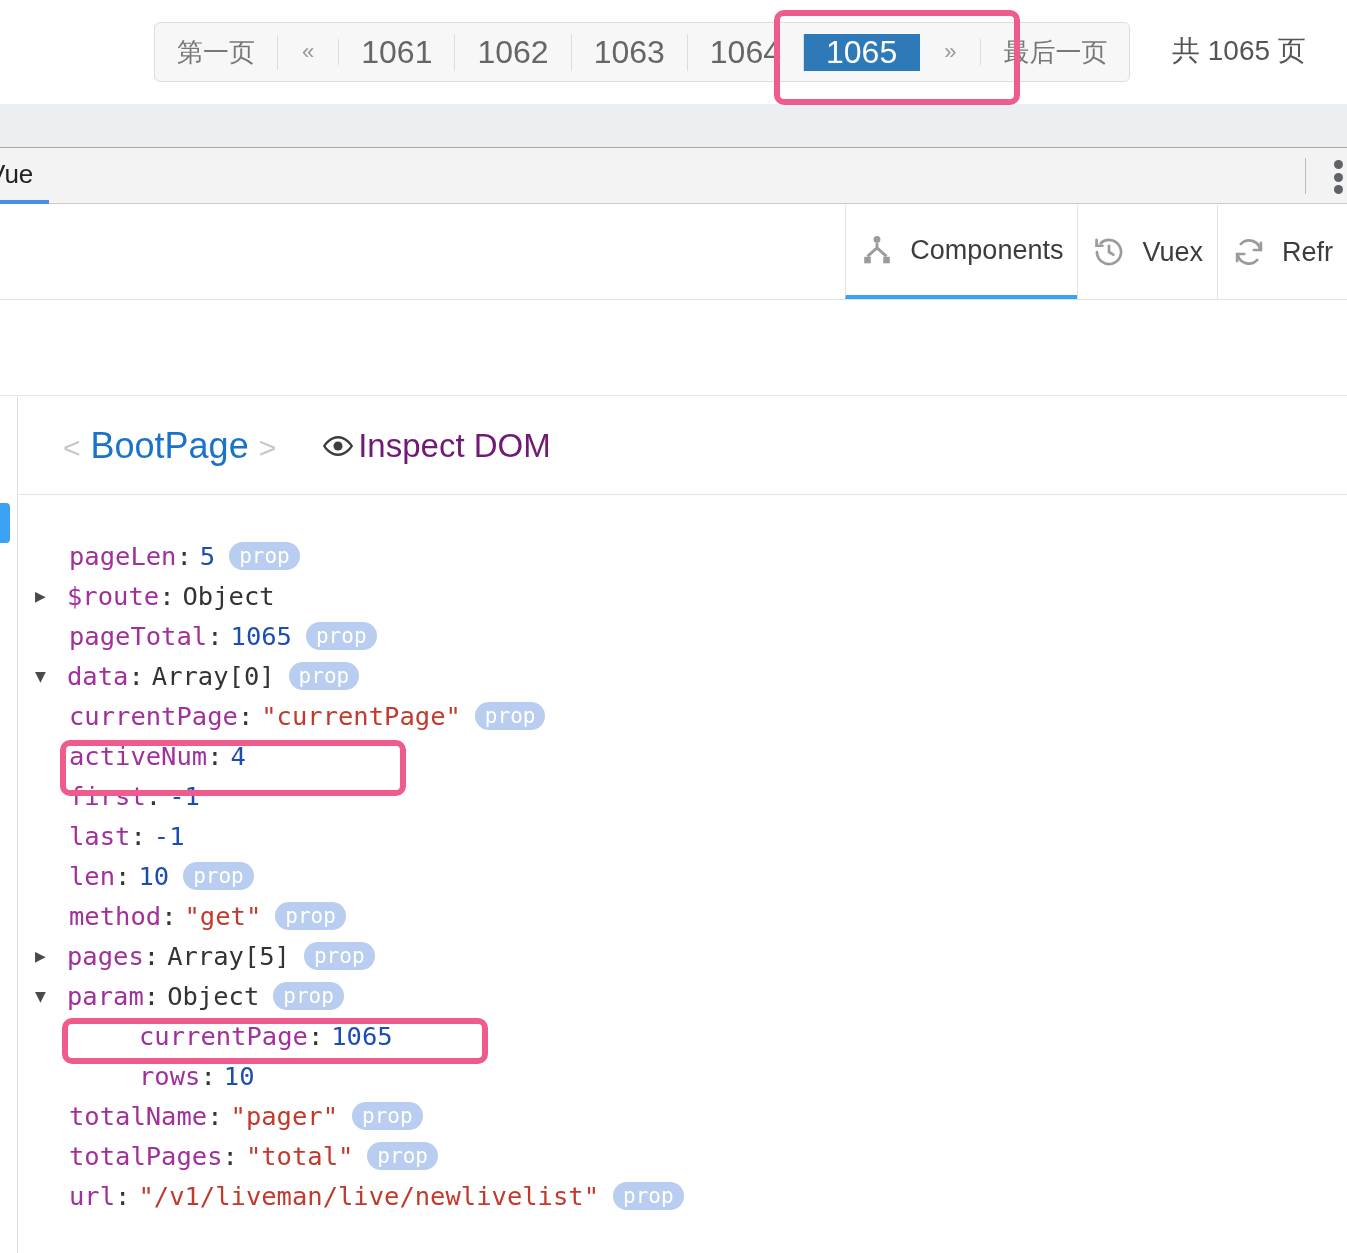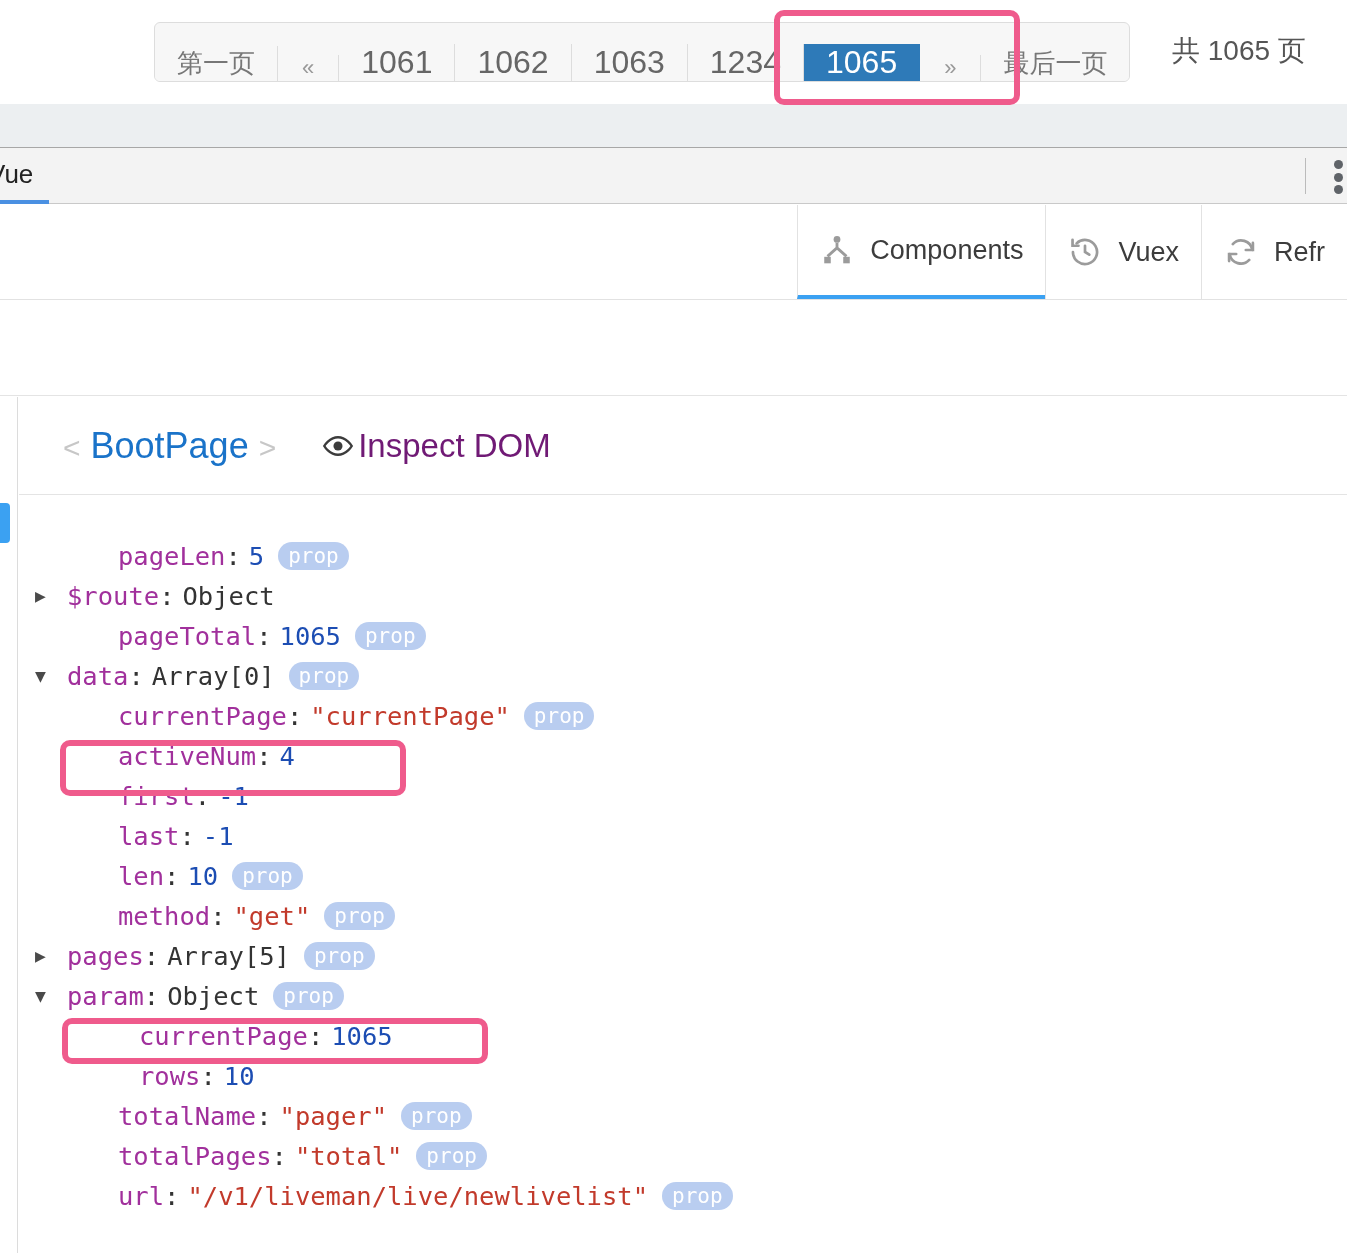--- a/index.html
+++ b/index.html
@@ -11,21 +11,21 @@
   }
   #root { position: relative; width: 1347px; height: 1253px; }
 
   
   .page-area {
     position: absolute; left: 0; top: 0; width: 1347px; height: 104px;
     background: #ffffff;
   }
   .pager {
     position: absolute; left: 154px; top: 22px;
-    display: flex; align-items: flex-end;
+    display: flex; align-items: center;
     border: 1px solid #dddddd; border-radius: 6px;
     background: #f7f7f7; overflow: hidden;
     height: 60px;
   }
   .pg-btn {
     display: flex; align-items: center; justify-content: center;
     padding: 0 22px;
     font-size: 26px; color: #777777;
     background: #f7f7f7;
     border-right: 1px solid #dddddd;
@@ -83,21 +83,21 @@
   .kebab i { display: block; width: 9px; height: 9px; border-radius: 50%; background: #5f6368; }
 
   
   .vue-toolbar {
     position: absolute; left: 0; top: 205px; width: 1347px; height: 95px;
     background: #ffffff; border-bottom: 1px solid #e2e2e2;
     display: flex; justify-content: flex-end; align-items: stretch;
   }
   .vt-item {
     display: flex; align-items: center; gap: 16px;
-    padding: 0 22px;
+    padding: 0 14px;
     font-size: 27px; color: #3c3c3c;
     border-left: 1px solid #e2e2e2;
     cursor: pointer; user-select: none;
     background: #ffffff;
   }
   .vt-item.active { border-bottom: 4px solid #3ba1f2; }
   .vt-icon { width: 34px; height: 34px; display: block; color: #9b9b9b; flex: 0 0 auto; }
   .vt-icon svg { width: 34px; height: 34px; display: block; }
 
   .gap-white {
@@ -151,21 +151,21 @@
     display: flex; align-items: center;
     height: 40px; line-height: 40px;
     padding-left: 48px;
     white-space: nowrap;
   }
   .prow .arrow {
     width: 26px; margin-left: -32px; margin-right: 6px;
     color: #4a4a4a; font-size: 18px; line-height: 40px;
     flex: 0 0 auto; cursor: pointer;
   }
-  .prow.noarrow { padding-left: 99px; text-align: right; }
+  .prow.noarrow { padding-left: 50px; text-align: right; }
   .prow.nested { padding-left: 120px; }
   .k { color: #a1309c; }
   .colon { color: #333333; }
   .v-num { color: #1c4db3; margin-left: 8px; }
   .v-str { color: #c23a2b; margin-left: 8px; }
   .v-obj { color: #333333; margin-left: 8px; }
   .badge {
     margin-left: 14px;
     background: #b9cdf0; color: #ffffff;
     border-radius: 14px;
@@ -179,21 +179,21 @@
 
 <div id="root">
 
   <div class="page-area">
     <div class="pager">
       <div class="pg-btn">第一页</div>
       <div class="pg-btn chev">«</div>
       <div class="pg-btn num">1061</div>
       <div class="pg-btn num">1062</div>
       <div class="pg-btn num">1063</div>
-      <div class="pg-btn num">1234</div>
+      <div class="pg-btn num">1064</div>
       <div class="pg-btn num active">1065</div>
       <div class="pg-btn chev">»</div>
       <div class="pg-btn">最后一页</div>
     </div>
     <div class="pg-total">共 1065 页</div>
   </div>
 
   <div class="chrome-band"></div>
 
   <div class="dt-tabbar">

